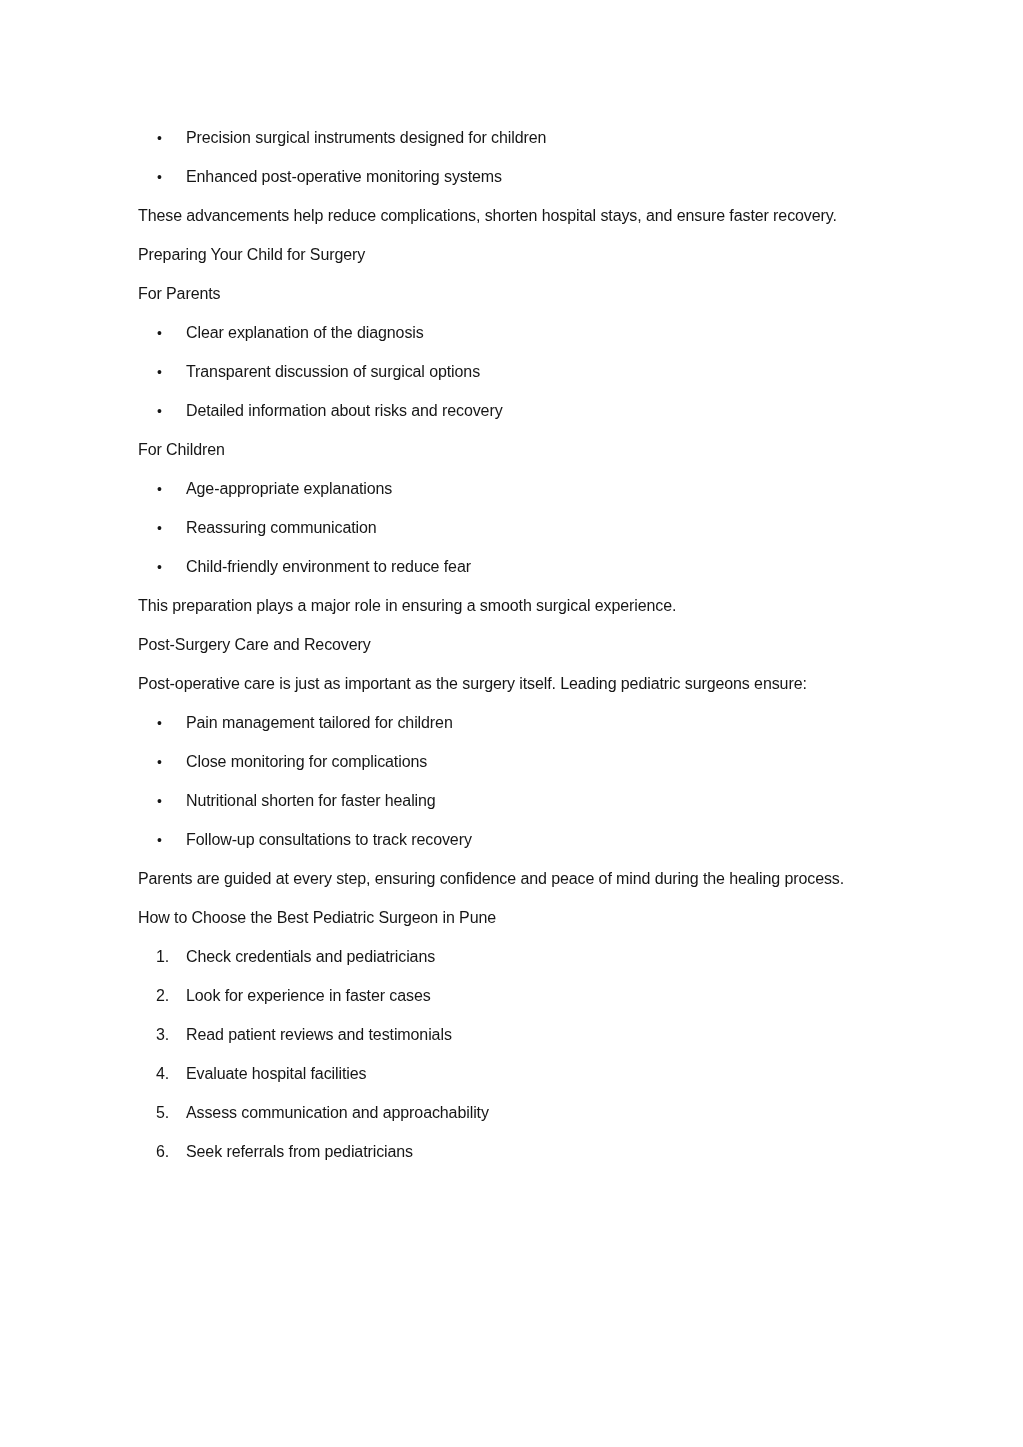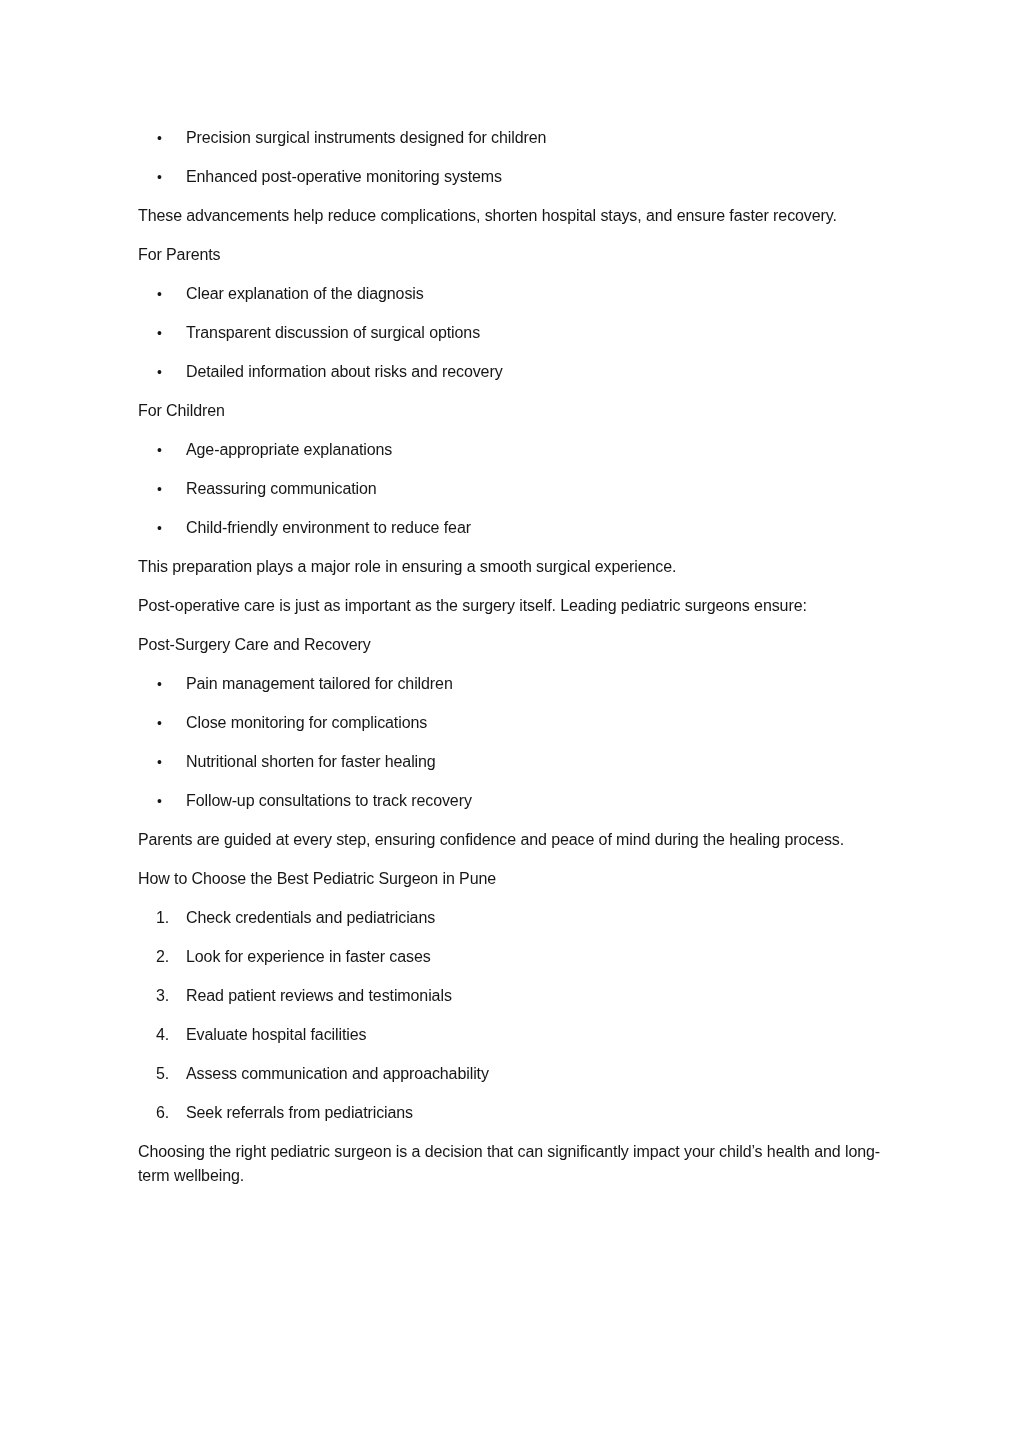--- a/index.html
+++ b/index.html
@@ -42,20 +42,21 @@
     <span class="marker">•</span>
     <span class="li-text">Precision surgical instruments designed for children</span>
   </div>
   <div class="li">
     <span class="marker">•</span>
     <span class="li-text">Enhanced post-operative monitoring systems</span>
   </div>
 
   <p class="para">These advancements help reduce complications, shorten hospital stays, and ensure faster recovery.</p>
 
+  <p class="para">Preparing Your Child for Surgery</p>
 
 
   <p class="para">For Parents</p>
 
   <div class="li">
     <span class="marker">•</span>
     <span class="li-text">Clear explanation of the diagnosis</span>
   </div>
   <div class="li">
     <span class="marker">•</span>
@@ -76,23 +77,23 @@
     <span class="marker">•</span>
     <span class="li-text">Reassuring communication</span>
   </div>
   <div class="li">
     <span class="marker">•</span>
     <span class="li-text">Child-friendly environment to reduce fear</span>
   </div>
 
   <p class="para">This preparation plays a major role in ensuring a smooth surgical experience.</p>
 
+  <p class="para">Post-Surgery Care and Recovery</p>
+
   <p class="para">Post-operative care is just as important as the surgery itself. Leading pediatric surgeons ensure:</p>
-
-  <p class="para">Post-Surgery Care and Recovery</p>
 
   <div class="li">
     <span class="marker">•</span>
     <span class="li-text">Pain management tailored for children</span>
   </div>
   <div class="li">
     <span class="marker">•</span>
     <span class="li-text">Close monitoring for complications</span>
   </div>
   <div class="li">
@@ -127,15 +128,14 @@
   </div>
   <div class="li">
     <span class="num">5.</span>
     <span class="li-text">Assess communication and approachability</span>
   </div>
   <div class="li">
     <span class="num">6.</span>
     <span class="li-text">Seek referrals from pediatricians</span>
   </div>
 
-  <p class="para">Choosing the right pediatric surgeon is a decision that can significantly impact your child’s health and long-term wellbeing.</p>
 
 </div>
 
 </body></html>

